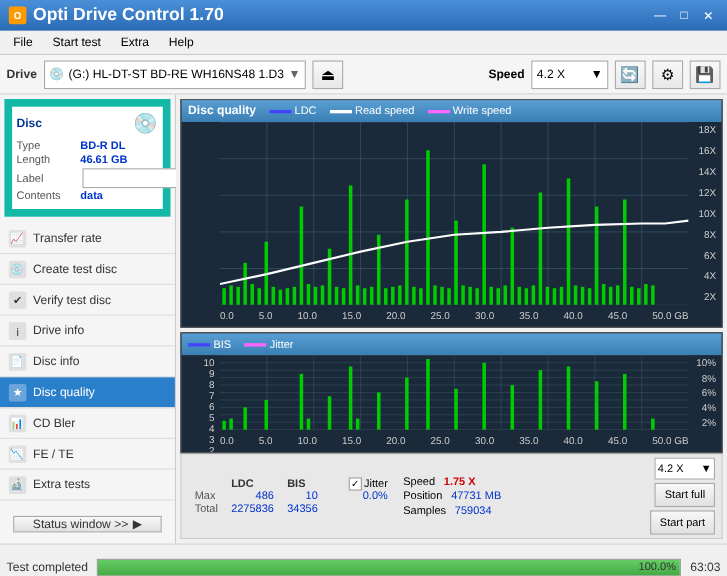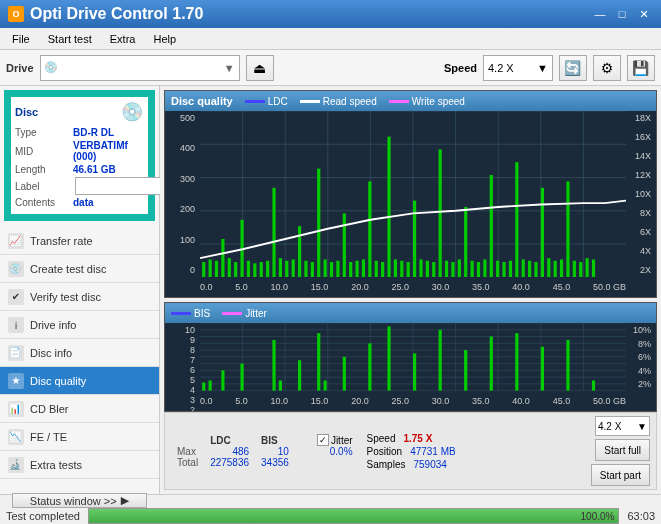--- a/index.html
+++ b/index.html
@@ -317,20 +317,21 @@
   <span class="menu-item">File</span>
   <span class="menu-item">Start test</span>
   <span class="menu-item">Extra</span>
   <span class="menu-item">Help</span>
 </div>
 
 <div class="toolbar">
   <span class="toolbar-label">Drive</span>
   <div class="drive-select">
     <span>💿</span>
+    <span>(G:)  HL-DT-ST BD-RE  WH16NS48 1.D3</span>
     <span class="drive-select-arrow">▼</span>
   </div>
   <div class="toolbar-btn">⏏</div>
   <span style="flex:1"></span>
   <span class="speed-label">Speed</span>
   <div class="speed-select">
     <span>4.2 X</span>
     <span>▼</span>
   </div>
   <div class="toolbar-btn">🔄</div>
@@ -345,24 +346,20 @@
     <div class="disc-panel">
       <div class="disc-panel-header">
         <span class="disc-panel-title">Disc</span>
         <span class="disc-icon">💿</span>
       </div>
       <div class="disc-info-row">
         <span class="disc-info-label">Type</span>
         <span class="disc-info-value blue">BD-R DL</span>
       </div>
       <div class="disc-info-row">
-        <span class="disc-info-label">MID</span>
-        <span class="disc-info-value blue">VERBATIMf (000)</span>
-      </div>
-      <div class="disc-info-row">
         <span class="disc-info-label">Length</span>
         <span class="disc-info-value blue">46.61 GB</span>
       </div>
       <div class="disc-info-row label-input-row">
         <span class="disc-info-label">Label</span>
         <input class="label-input" type="text" style="">
         <button class="label-btn">🔍</button>
       </div>
       <div class="disc-info-row">
         <span class="disc-info-label">Contents</span>
@@ -429,28 +426,20 @@
           <div class="legend-color" style="background:#ffffff;"></div>
           <span>Read speed</span>
         </div>
         <div class="legend-item">
           <div class="legend-color" style="background:#ff66ff;"></div>
           <span>Write speed</span>
         </div>
       </div>
       <div class="chart-body">
 
-        <div class="y-axis">
-          <span class="y-label">500</span>
-          <span class="y-label">400</span>
-          <span class="y-label">300</span>
-          <span class="y-label">200</span>
-          <span class="y-label">100</span>
-          <span class="y-label">0</span>
-        </div>
 
         <div class="y-axis-right">
           <span class="y-label" style="color:#ccc;font-size:9px;">18X</span>
           <span class="y-label" style="color:#ccc;font-size:9px;">16X</span>
           <span class="y-label" style="color:#ccc;font-size:9px;">14X</span>
           <span class="y-label" style="color:#ccc;font-size:9px;">12X</span>
           <span class="y-label" style="color:#ccc;font-size:9px;">10X</span>
           <span class="y-label" style="color:#ccc;font-size:9px;">8X</span>
           <span class="y-label" style="color:#ccc;font-size:9px;">6X</span>
           <span class="y-label" style="color:#ccc;font-size:9px;">4X</span>

